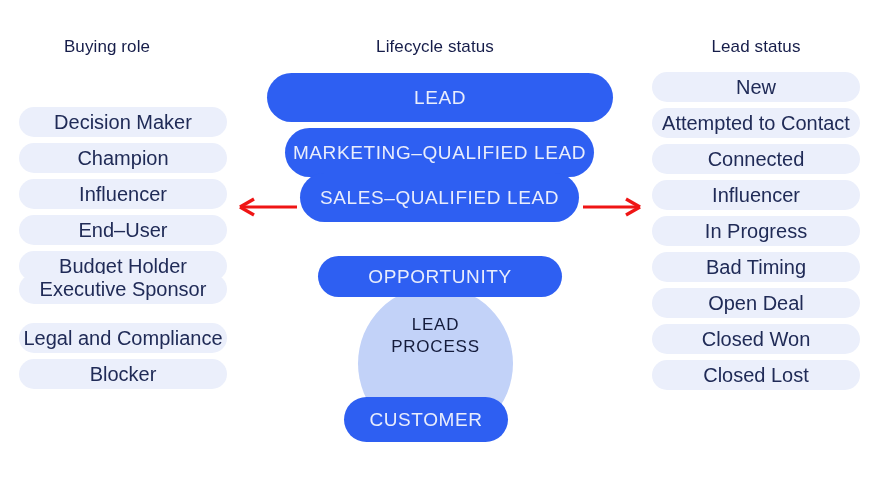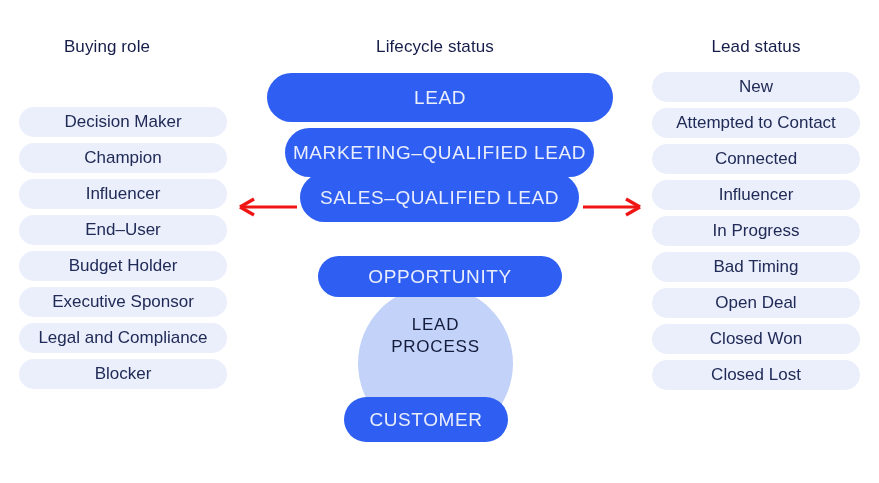--- a/index.html
+++ b/index.html
@@ -10,21 +10,21 @@
   }
   .col-heading{
     position:absolute;top:37px;transform:translateX(-50%);
     font-size:17px;font-weight:400;color:var(--heading-text,#161d4a);
     white-space:nowrap;letter-spacing:.1px;
   }
   .side-pill{
     position:absolute;width:208px;height:30px;border-radius:15px;
     background:var(--pill-bg,#ebeffb);
     display:flex;align-items:center;justify-content:center;
-    font-size:17px;color:var(--pill-text,#202b57);white-space:nowrap;text-align:right;
+    font-size:20px;color:var(--pill-text,#202b57);white-space:nowrap;text-align:right;
   }
   .funnel-pill{
     position:absolute;background:var(--accent-blue,#2e5ff2);border-radius:25px;
     display:flex;align-items:center;justify-content:center;
     color:var(--funnel-text,#e9edfc);font-size:19px;letter-spacing:.6px;
     white-space:nowrap;z-index:2;
   }
   #sales-circle{
     position:absolute;left:358px;top:286px;width:155px;height:155px;
     border-radius:50%;background:var(--circle-bg,#c2d2f8);z-index:1;
@@ -43,21 +43,21 @@
 
   <div class="col-heading" style="left:107px">Buying role</div>
   <div class="col-heading" style="left:435px">Lifecycle status</div>
   <div class="col-heading" style="left:756px">Lead status</div>
 
   <div class="side-pill" style="left:19px;top:107px">Decision Maker</div>
   <div class="side-pill" style="left:19px;top:143px">Champion</div>
   <div class="side-pill" style="left:19px;top:179px">Influencer</div>
   <div class="side-pill" style="left:19px;top:215px">End–User</div>
   <div class="side-pill" style="left:19px;top:251px">Budget Holder</div>
-  <div class="side-pill" style="left:19px;top:287px">Executive Sponsor</div>
+  <div class="side-pill" style="left:19px;top:274px">Executive Sponsor</div>
   <div class="side-pill" style="left:19px;top:323px">Legal and Compliance</div>
   <div class="side-pill" style="left:19px;top:359px">Blocker</div>
 
   <div class="side-pill" style="left:652px;top:72px">New</div>
   <div class="side-pill" style="left:652px;top:108px">Attempted to Contact</div>
   <div class="side-pill" style="left:652px;top:144px">Connected</div>
   <div class="side-pill" style="left:652px;top:180px">Influencer</div>
   <div class="side-pill" style="left:652px;top:216px">In Progress</div>
   <div class="side-pill" style="left:652px;top:252px">Bad Timing</div>
   <div class="side-pill" style="left:652px;top:288px">Open Deal</div>

